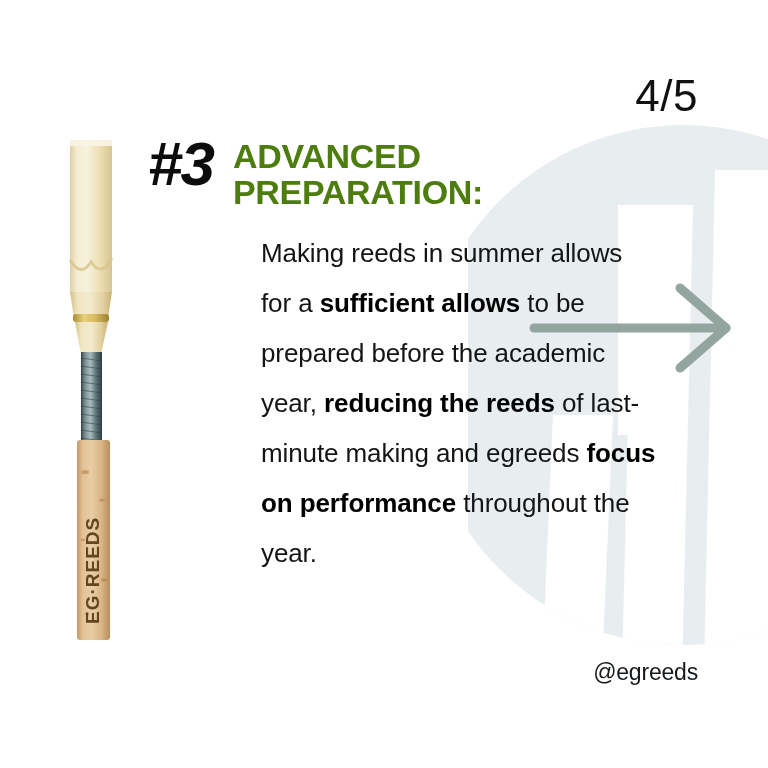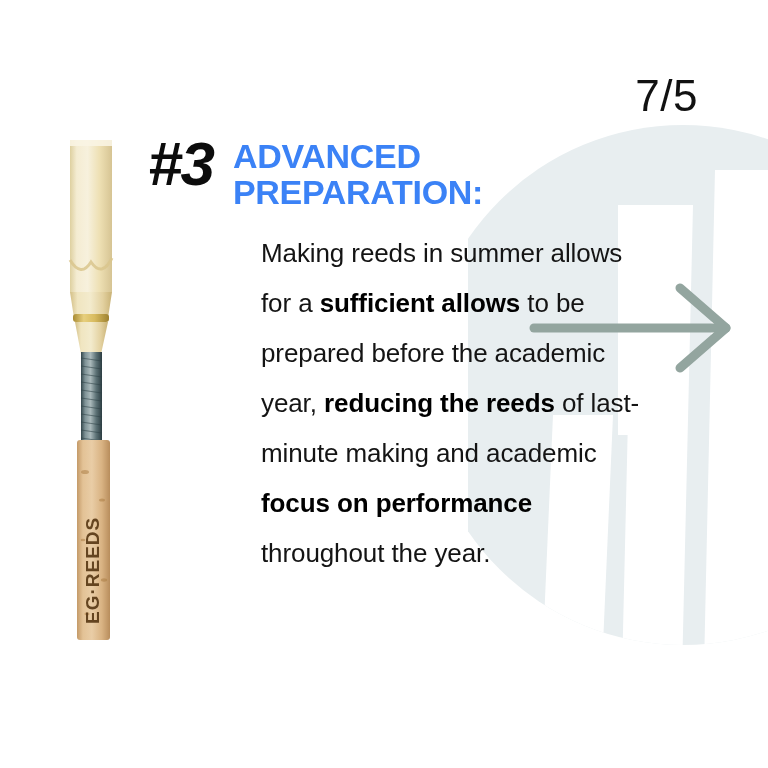--- a/index.html
+++ b/index.html
@@ -68,21 +68,21 @@
     font-style: italic;
     color: #0c0c0c;
     line-height: 0.98;
     letter-spacing: -2px;
     white-space: nowrap;
     flex: 0 0 auto;
   }
   .headline-title {
     font-size: 34px;
     font-weight: 800;
-    color: #3b82f6;
+    color: #4d7c0f;
     line-height: 1.07;
     letter-spacing: -0.3px;
     text-transform: uppercase;
     padding-top: 4px;
   }
 
   
   .body-copy {
     position: absolute;
     left: 261px;
@@ -136,21 +136,21 @@
         <rect x="-60" y="0" width="420" height="768" fill="#e8eef0"></rect>
 
         <path d="M 85 415 L 145 415 L 130 760 L 70 760 Z" fill="#ffffff"></path>
         <path d="M 165 205 L 225 205 L 212 760 L 152 760 Z" fill="#ffffff"></path>
         <path d="M 247 170 L 300 170 L 300 760 L 234 760 Z" fill="#ffffff"></path>
         <rect x="150" y="205" width="52" height="230" fill="#ffffff"></rect>
       </g>
     </svg>
   </div>
 
-  <div class="page-counter">7/5</div>
+  <div class="page-counter">4/5</div>
 
   <div class="reed-photo">
     <svg width="116" height="520" viewBox="0 0 116 520" aria-hidden="true">
       <defs>
         <linearGradient id="caneG" x1="0" y1="0" x2="1" y2="0">
           <stop offset="0%" stop-color="#ded0a0"></stop>
           <stop offset="16%" stop-color="#f4ecd2"></stop>
           <stop offset="42%" stop-color="#f7f1dd"></stop>
           <stop offset="70%" stop-color="#eee0b4"></stop>
           <stop offset="100%" stop-color="#d6c493"></stop>
@@ -223,25 +223,26 @@
 
       <text x="0" y="0" transform="translate(47 492) rotate(-90)" font-family="'Liberation Sans', sans-serif" font-size="19" font-weight="700" letter-spacing="1" fill="#5a3a16" opacity="0.92">EG·REEDS</text>
     </svg>
   </div>
 
   <div class="headline-row">
     <div class="rank-number">#3</div>
     <div class="headline-title">ADVANCED PREPARATION:</div>
   </div>
 
-  <div class="body-copy"><span>Making reeds in summer allows for a </span><b>sufficient allows</b><span> to be prepared before the academic year, </span><b>reducing the reeds</b><span> of last-minute making and academic </span><b>focus on performance</b><span> throughout the year.</span></div>
+  <div class="body-copy"><span>Making reeds in summer allows for a </span><b>sufficient allows</b><span> to be prepared before the academic year, </span><b>reducing the reeds</b><span> of last-minute making and egreeds </span><b>focus on performance</b><span> throughout the year.</span></div>
 
   <div class="arrow-graphic">
     <svg width="216" height="94" viewBox="0 0 216 94" aria-hidden="true">
       <g fill="none" stroke="#93a59f" stroke-width="9" stroke-linecap="round" stroke-linejoin="round">
         <line x1="6" y1="46" x2="198" y2="46"></line>
         <polyline points="152,6 198,46 152,86"></polyline>
       </g>
     </svg>
   </div>
 
+  <div class="handle">@egreeds</div>
 
 </div>
 
 </body></html>

